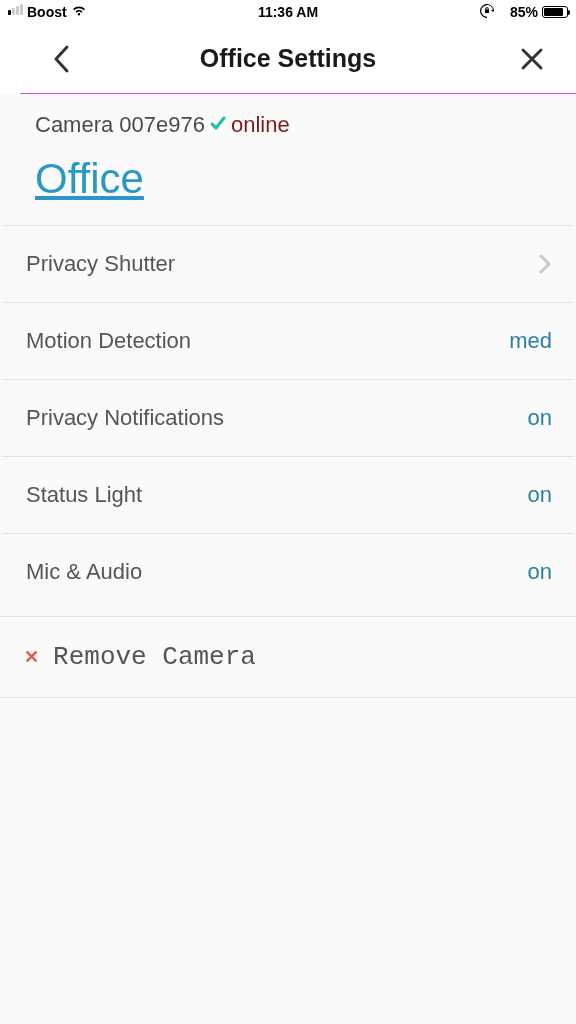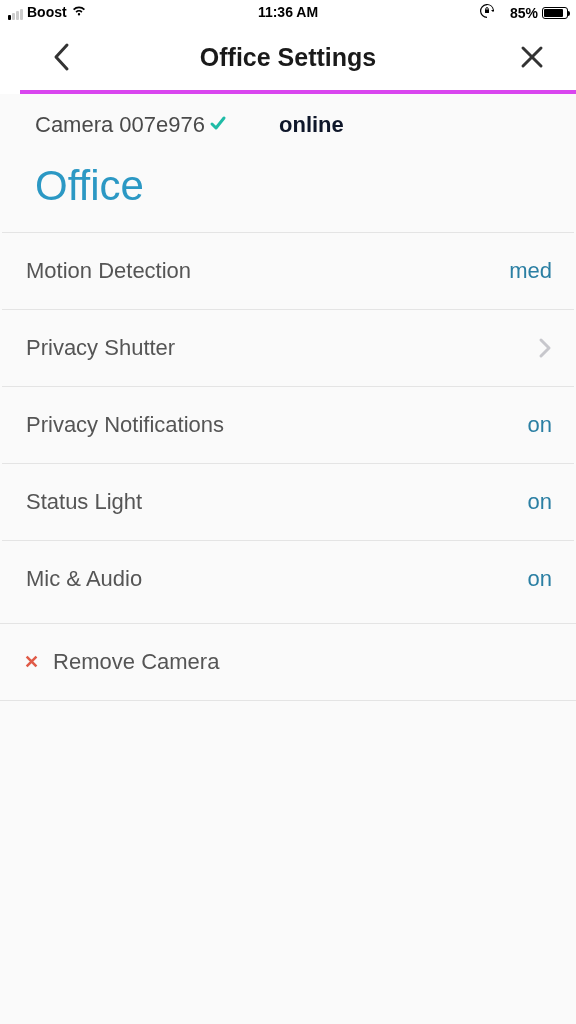--- a/index.html
+++ b/index.html
@@ -10,21 +10,21 @@
     .status-bar {
       height: 24px;
       display: flex;
       align-items: center;
       justify-content: space-between;
       padding: 0 8px;
       font-size: 14px;
       font-weight: 600;
       color: #000;
     }
-    .status-left, .status-right { display: flex; align-items: flex-end; gap: 4px; }
+    .status-left, .status-right { display: flex; align-items: flex-start; gap: 4px; }
     .status-center { position: absolute; left: 50%; transform: translateX(-50%); font-weight: 600; }
     .signal-bars { display: flex; align-items: flex-end; gap: 1px; }
     .signal-bars span { width: 3px; background: #ccc; border-radius: 1px; }
     .signal-bars span:nth-child(1) { height: 5px; background: #000; }
     .signal-bars span:nth-child(2) { height: 7px; }
     .signal-bars span:nth-child(3) { height: 9px; }
     .signal-bars span:nth-child(4) { height: 11px; }
     .battery-wrap { display: flex; align-items: center; gap: 4px; padding-left: 12px; }
     .battery {
       width: 26px; height: 12px; border: 1px solid #000; border-radius: 3px;
@@ -36,21 +36,21 @@
     }
     .battery-fill { background: #000; height: 100%; border-radius: 1px; }
 
     
     .nav-header {
       height: 70px;
       display: flex;
       align-items: center;
       justify-content: space-between;
       padding: 0 32px;
-      border-bottom: 4px solid #d946ef;
+      border-bottom: 1px solid #d946ef;
       margin-left: 20px;
     }
     .nav-title {
       position: absolute;
       left: 50%;
       transform: translateX(-50%);
       font-size: 25px;
       font-weight: 700;
       color: #1a1a1a;
     }
@@ -60,26 +60,27 @@
     .content { background: #fafafa; min-height: calc(100% - 94px); }
 
     
     .camera-block { padding: 18px 22px 22px 35px; }
     .camera-id-line {
       display: flex; align-items: center; gap: 4px;
       font-size: 22px;
     }
     .camera-id { color: #4a4a4a; font-weight: 500; }
     .online-check { color: #1fbba6; }
-    .online-text { color: #0f172a; font-weight: 700; margin-left: 48px; }
+    .online-text { color: #7f1d1d; font-weight: 400; }
     .camera-name {
       font-size: 42px;
       color: #2b98c4;
       font-weight: 400;
-      margin-top: 24px;
+      margin-top: 17px;
+      text-decoration: underline;
     }
 
     
     .settings-list { }
     .setting-row {
       border-top: 1px solid #e4e4e4;
       padding: 25px 22px 25px 24px;
       display: flex;
       align-items: center;
       justify-content: space-between;
@@ -103,21 +104,21 @@
     .remove-row {
       border-top: 1px solid #e4e4e4;
       border-bottom: 1px solid #e4e4e4;
       padding: 25px 24px;
       display: flex;
       align-items: center;
       gap: 14px;
       margin-top: 6px;
     }
     .remove-x { color: #e05a47; font-weight: 600; font-size: 18px; }
-    .remove-label { font-size: 22px; color: #555; }
+    .remove-label { font-size: 26px; color: #555; font-family: Liberation Mono, monospace; }
   </style>
 </head>
 <body>
 
 <div class="status-bar">
   <div class="status-left">
     <span class="signal-bars">
       <span></span>
         <span></span>
         <span></span>
@@ -174,38 +175,38 @@
         </svg>
       </span>
       <span class="online-text">online</span>
     </div>
     <div class="camera-name">Office</div>
   </div>
 
   <div class="settings-list">
 
     <div class="setting-row">
-      <div class="setting-label">Motion Detection</div>
-      <div class="setting-right">
-        <span class="setting-value">med</span>
-      </div>
-    </div>
-
-    <div class="setting-row">
       <div class="setting-label">Privacy Shutter</div>
       <div class="setting-right">
         <span class="chevron">
           <svg width="14" height="22" viewBox="0 0 14 22">
               <polyline points="3,3 11,11 3,19" fill="none" stroke="#c7c7cc" stroke-width="3" stroke-linecap="round" stroke-linejoin="round"></polyline>
             </svg>
         </span>
       </div>
     </div>
 
     <div class="setting-row">
+      <div class="setting-label">Motion Detection</div>
+      <div class="setting-right">
+        <span class="setting-value">med</span>
+      </div>
+    </div>
+
+    <div class="setting-row">
       <div class="setting-label">Privacy Notifications</div>
       <div class="setting-right">
         <span class="setting-value">on</span>
       </div>
     </div>
 
 
 
     <div class="setting-row">
       <div class="setting-label">Status Light</div>

